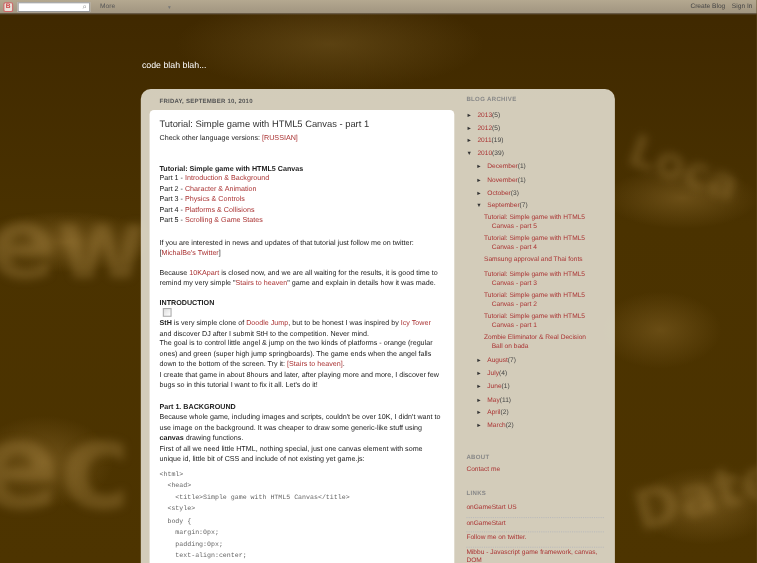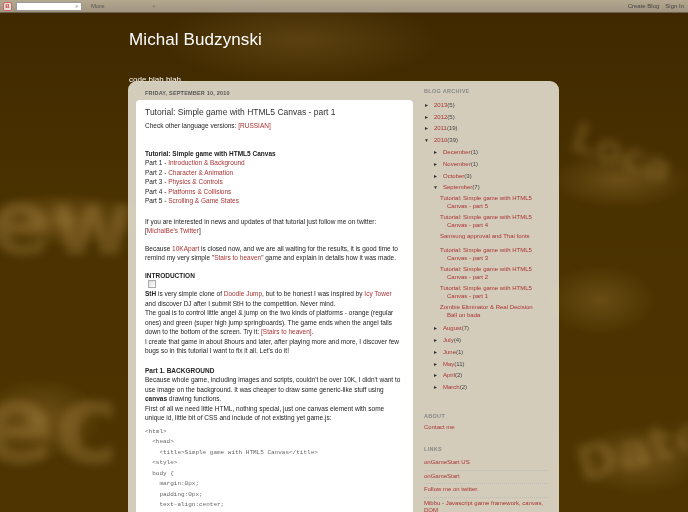--- a/index.html
+++ b/index.html
@@ -98,21 +98,20 @@
   </div>
   <span class="nav-more">More</span>
   <span class="nav-caret">▾</span>
   <div class="nav-right">
     <span>Create Blog</span>
     <span>Sign In</span>
   </div>
 </div>
 
 <div class="header">
-  <div class="blog-title">Michal Budzynski</div>
   <div class="blog-desc">code blah blah...</div>
 </div>
 
 <div class="frame"></div>
 
 <div class="date-header">FRIDAY, SEPTEMBER 10, 2010</div>
 
 <div class="post">
   <div class="post-title">Tutorial: Simple game with HTML5 Canvas - part 1</div>
   <p><span>Check other language versions: </span><a>[RUSSIAN]</a></p>

